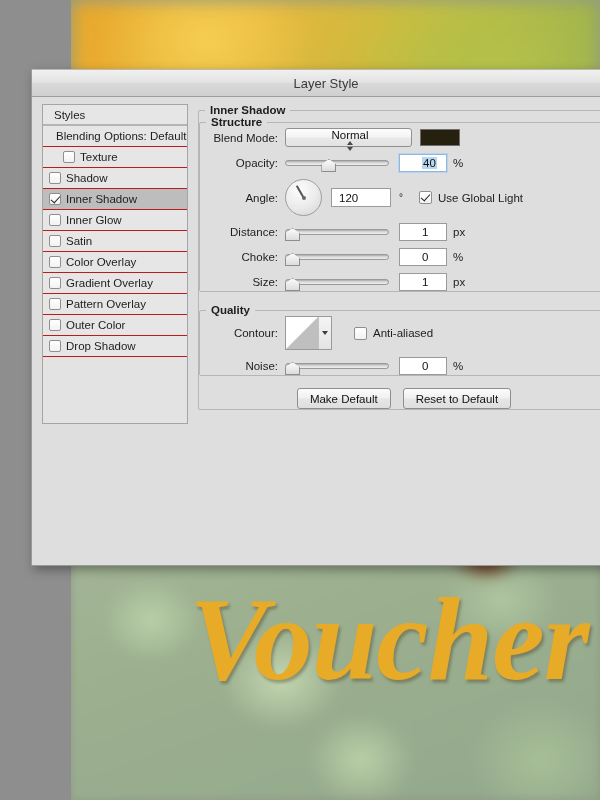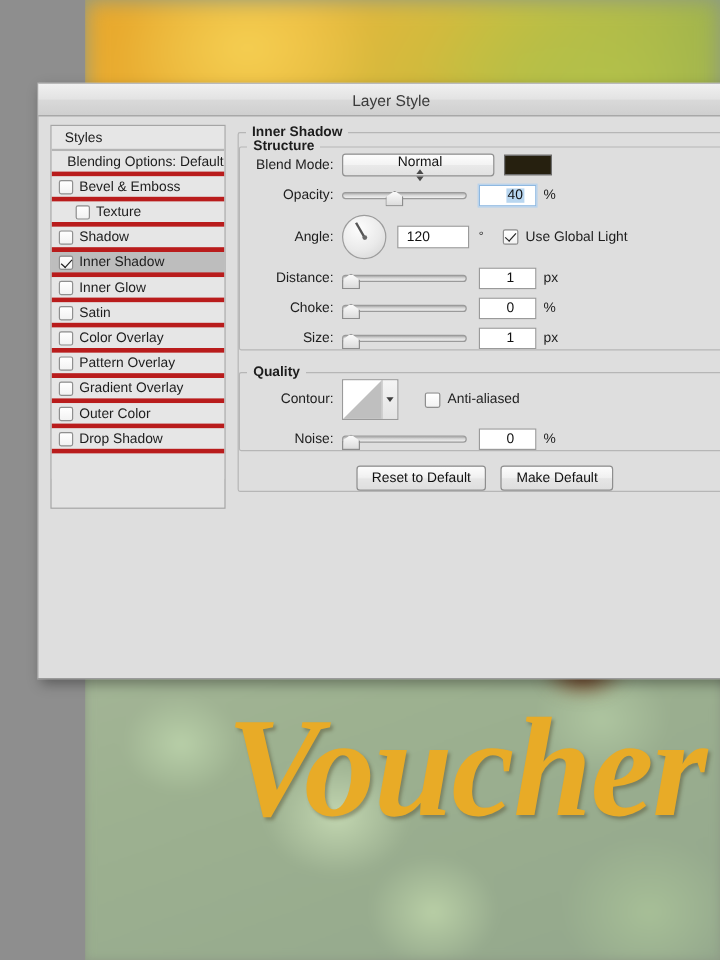--- a/index.html
+++ b/index.html
@@ -123,21 +123,21 @@
     box-sizing: border-box;
     overflow: hidden;
   }
   .sl-row {
     height: 21px;
     display: flex;
     align-items: center;
     padding-left: 6px;
     font-size: 11.5px;
     color: #1d1d1d;
-    border-bottom: 4px solid #b91c1c;
+    border-bottom: 1px solid #b91c1c;
     box-sizing: border-box;
     background: #e6e6e6;
   }
   .sl-row.header { font-weight: normal; border-bottom: 2px solid #b4b4b4; }
   .sl-row.plain  { padding-left: 8px; }
   .sl-row.effect { padding-left: 6px; }
   .sl-row.sub    { padding-left: 20px; }
   .sl-row.selected { background: #bdbdbd; }
   .sl-row.filler { border-bottom: none; background: #e3e3e3; flex: 1; }
   .sl-label { margin-left: 5px; }
@@ -390,24 +390,20 @@
 
       <div class="styles-col">
         <div class="styles-list" id="styles-list">
           <div class="sl-row header">
             <span class="sl-label">Styles</span>
           </div>
           <div class="sl-row plain">
             <span class="sl-label">Blending Options: Default</span>
           </div>
 
-          <div class="sl-row effect">
-              <span class="cb"></span>
-              <span class="sl-label">Bevel &amp; Emboss</span>
-            </div>
             <div class="sl-row sub">
               <span class="cb"></span>
               <span class="sl-label">Texture</span>
             </div>
             <div class="sl-row effect">
               <span class="cb"></span>
               <span class="sl-label">Shadow</span>
             </div>
             <div class="sl-row effect selected">
               <span class="cb checked"></span>
@@ -420,25 +416,25 @@
             <div class="sl-row effect">
               <span class="cb"></span>
               <span class="sl-label">Satin</span>
             </div>
             <div class="sl-row effect">
               <span class="cb"></span>
               <span class="sl-label">Color Overlay</span>
             </div>
             <div class="sl-row effect">
               <span class="cb"></span>
+              <span class="sl-label">Gradient Overlay</span>
+            </div>
+            <div class="sl-row effect">
+              <span class="cb"></span>
               <span class="sl-label">Pattern Overlay</span>
-            </div>
-            <div class="sl-row effect">
-              <span class="cb"></span>
-              <span class="sl-label">Gradient Overlay</span>
             </div>
             <div class="sl-row effect">
               <span class="cb"></span>
               <span class="sl-label">Outer Color</span>
             </div>
             <div class="sl-row effect">
               <span class="cb"></span>
               <span class="sl-label">Drop Shadow</span>
             </div>
             <div class="sl-row filler"></div>
@@ -553,21 +549,21 @@
                 <div class="knob" style="left: 0px;"></div>
               </div>
               <div class="numfield">
                 <span>0</span>
               </div>
               <div class="unit">%</div>
             </div>
           </fieldset>
 
           <div class="btn-row">
+            <div class="ps-btn">Make Default</div>
             <div class="ps-btn">Reset to Default</div>
-            <div class="ps-btn">Make Default</div>
           </div>
         </fieldset>
       </div>
 
     </div>
   </div>
 </div>
 
 </body></html>

